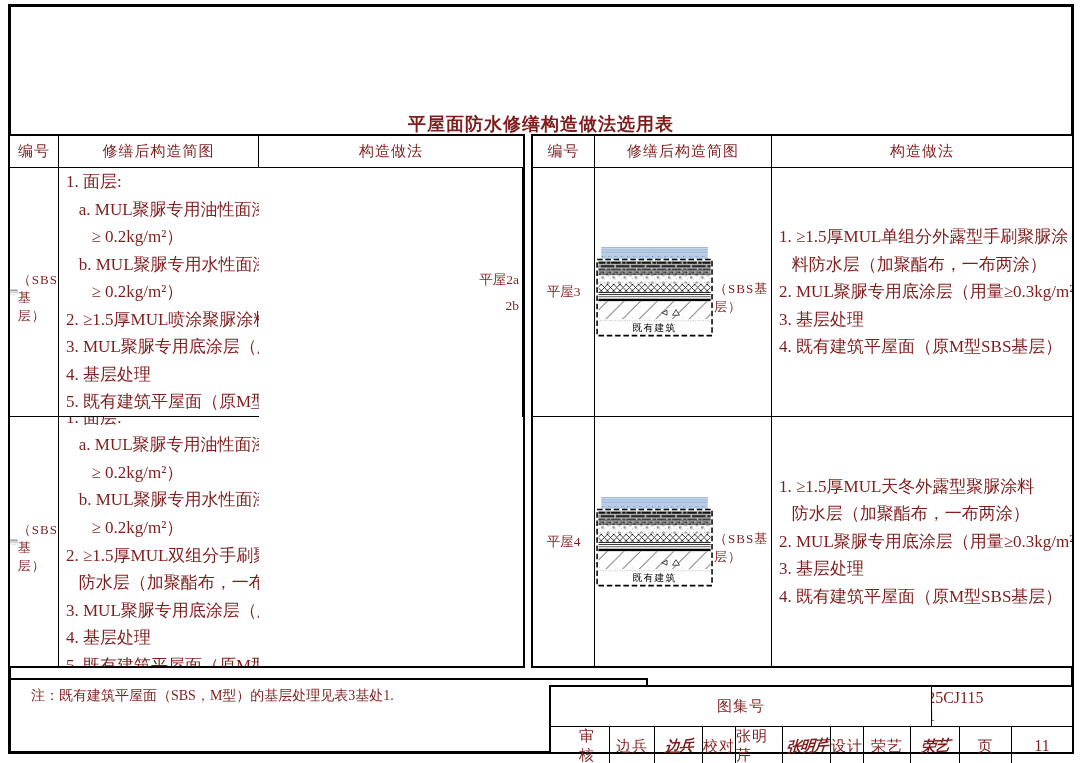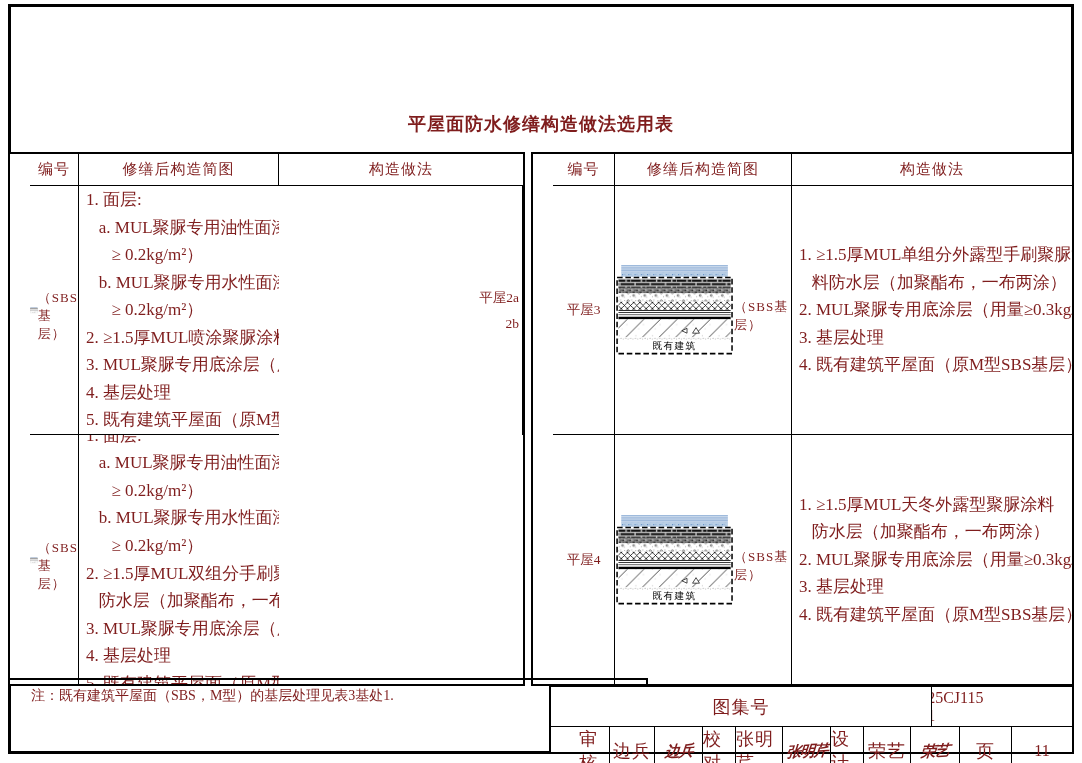--- a/index.html
+++ b/index.html
@@ -3,22 +3,22 @@
 <meta charset="utf-8">
 <style>
   * { margin:0; padding:0; box-sizing:border-box; }
   body { background:#e8e8e8; font-family:"Liberation Serif","DejaVu Serif",serif; }
   .page { position:relative; width:1082px; height:763px; background:#ffffff; color:#7f1d1d; overflow:hidden; }
   .frame { position:absolute; left:8px; top:4px; width:1066px; height:750px; border:3px solid #000; }
 
   .page-title { position:absolute; left:0; top:112px; width:100%; text-align:center;
     font-family:"Liberation Sans","DejaVu Sans",sans-serif; font-weight:bold; font-size:18px; letter-spacing:1px; }
 
-  .half-table { position:absolute; top:152px; height:534px; display:grid; border:2px solid #000; background:#fff;
-    grid-template-rows:32px 249px 1fr;padding-left:20px; }
+  .half-table { position:absolute; top:134px; height:534px; display:grid; border:2px solid #000; background:#fff;
+    grid-template-rows:32px 249px 1fr; }
   .ht-left  { left:8px;   width:517px; grid-template-columns:49px 200px 1fr; }
   .ht-right { left:531px; width:543px; grid-template-columns:62px 177px 1fr; }
 
   .cell { border-right:1.5px solid #000; border-bottom:1.5px solid #000; display:flex; align-items:center; justify-content:center; overflow:hidden; }
   .last-col { border-right:none; }
   .last-row { border-bottom:none; }
 
   .hcell { font-size:15px; letter-spacing:1px; }
 
   .c-id { font-size:13.5px; line-height:1.9; white-space:pre; }
@@ -35,21 +35,21 @@
     padding:7px 21px; font-size:14px; }
 
   .title-block { position:absolute; left:549px; top:685px; width:525px; height:69px; border:2.5px solid #000; background:#fff;
     display:grid; grid-template-rows:40px 1fr; }
   .tb-rowA { display:grid; grid-template-columns:381px 52px 1fr; border-bottom:1.5px solid #000; }
   .tb-rowB { display:grid; grid-template-columns:31px 45px 48px 33px 47px 48px 33px 47px 49px 52px 1fr;padding-left:28px; }
   .tb-cell { border-right:1.5px solid #000; display:flex; align-items:center; justify-content:center; overflow:hidden; }
   .tb-last { border-right:none; }
   .tb-title { font-family:"Liberation Sans","DejaVu Sans",sans-serif; font-weight:bold; font-size:17px;
     white-space:pre-line; text-align:center; line-height:1.15; letter-spacing:2px; }
-  .tb-label { font-size:18px; letter-spacing:1px;font-family:Liberation Serif, serif; }
+  .tb-label { font-size:15px; letter-spacing:1px;font-family:Liberation Serif, serif; }
   .tb-value { font-size:16px; }
   .sig { font-style:italic; font-weight:bold; font-size:15px; letter-spacing:-1px; transform:rotate(-3deg) skewX(-8deg); white-space:nowrap; }
 </style>
 </head>
 <body>
 
 <svg width="0" height="0" style="position:absolute" aria-hidden="true">
   <defs>
     <pattern id="p-blue" width="4" height="3" patternUnits="userSpaceOnUse">
       <rect width="4" height="3" fill="#ffffff"></rect>

